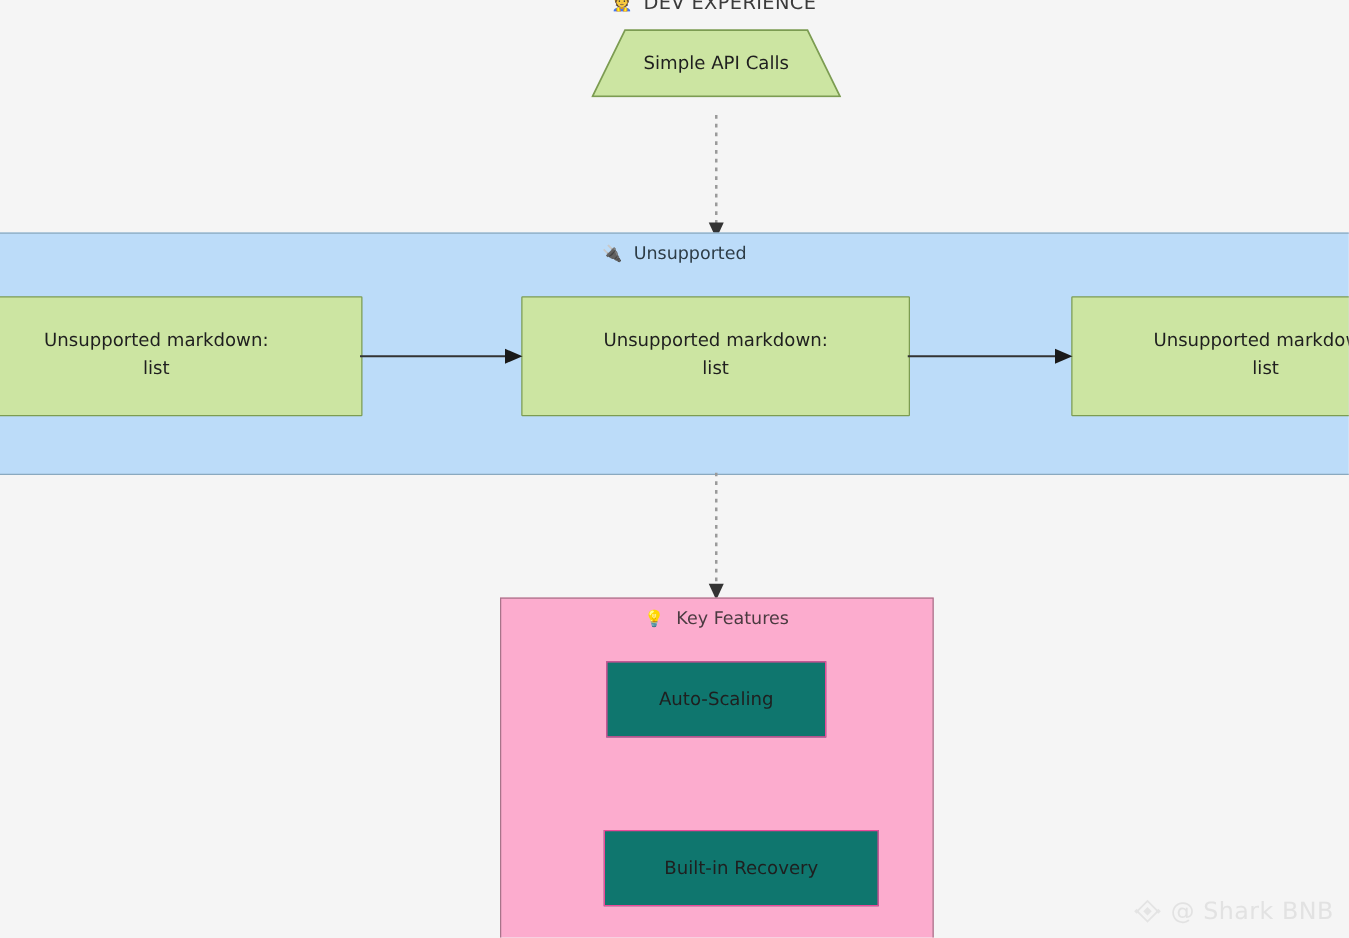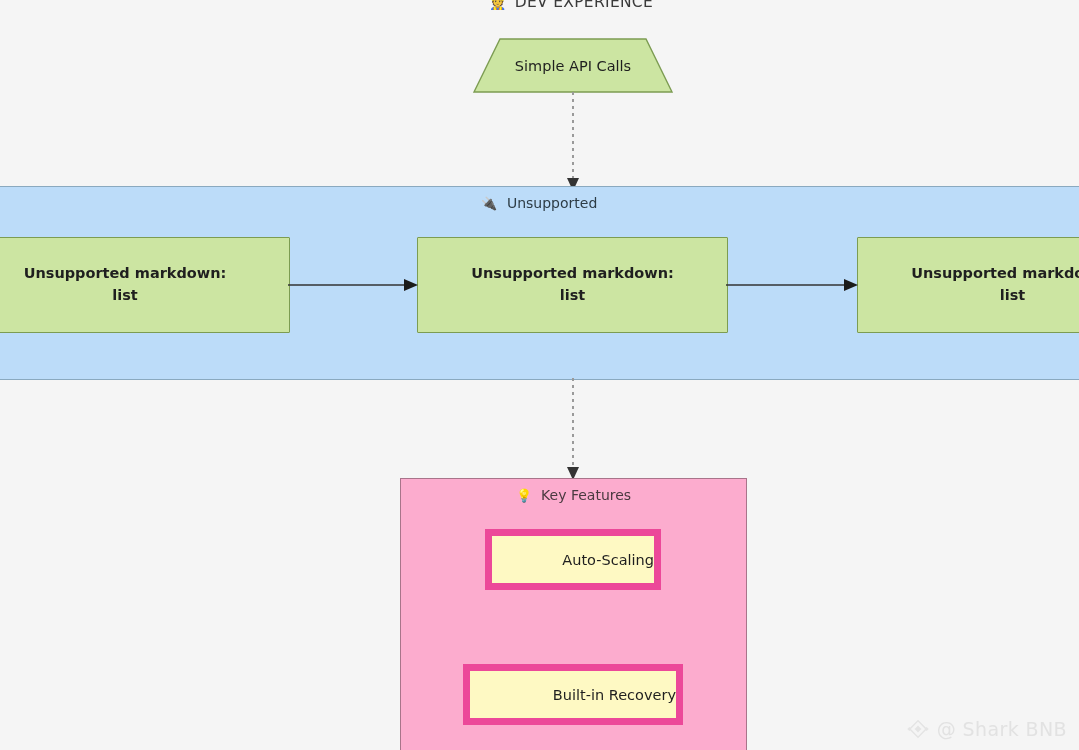--- a/index.html
+++ b/index.html
@@ -42,21 +42,21 @@
   .dev-title .t-icon {
     font-size: 14px;
     line-height: 1;
     filter: saturate(0.85);
   }
 
   
   .trapezoid {
     position: absolute;
     left: 473px;
-    top: 38px;
+    top: 23px;
     width: 200px;
     height: 63px;
   }
   .trapezoid svg { display: block; }
   .trapezoid .tz-label {
     position: absolute;
     left: 0; top: 0;
     width: 200px;
     height: 55px;
     display: flex;
@@ -103,21 +103,21 @@
     display: flex;
     flex-direction: column;
     align-items: center;
     justify-content: center;
     text-align: center;
     font-size: 14.5px;
     line-height: 1.5;
     color: #1f1f1f;
     border-radius: 1px;
   }
-  .gbox span { display: block; white-space: nowrap; font-weight: bold; }
+  .gbox span { display: block; white-space: nowrap; }
 
   #gbox-1 { left: -40px;  top: 237px; width: 330px; height: 96px; }
   #gbox-2 { left: 417px;  top: 237px; width: 311px; height: 96px; }
   #gbox-3 { left: 857px;  top: 237px; width: 311px; height: 96px; }
 
   
   .band-features {
     position: absolute;
     left: 400px;
     top: 478px;
@@ -134,32 +134,32 @@
     display: flex;
     align-items: center;
     justify-content: center;
     gap: 9px;
     font-size: 14px;
     color: #4a3a40;
   }
 
   .feat-box {
     position: absolute;
-    background: #fef9c3;
-    border: 7px solid #ec4899;
-    box-sizing: border-box;
-    display: flex;
-    align-items: center;
-    justify-content: flex-end;
+    background: #0f766e;
+    border: 1px solid #ec4899;
+    box-sizing: border-box;
+    display: flex;
+    align-items: center;
+    justify-content: center;
     font-size: 14.5px;
     color: #1f1f1f;
     white-space: nowrap;
   }
   #feat-1 { left: 485px; top: 529px; width: 176px; height: 61px; }
-  #feat-2 { left: 463px; top: 664px; width: 220px; height: 61px; }
+  #feat-2 { left: 483px; top: 664px; width: 220px; height: 61px; }
 
   
   .watermark {
     position: absolute;
     right: 12px;
     bottom: 9px;
     display: flex;
     align-items: center;
     gap: 7px;
     color: #e2e2e2;

